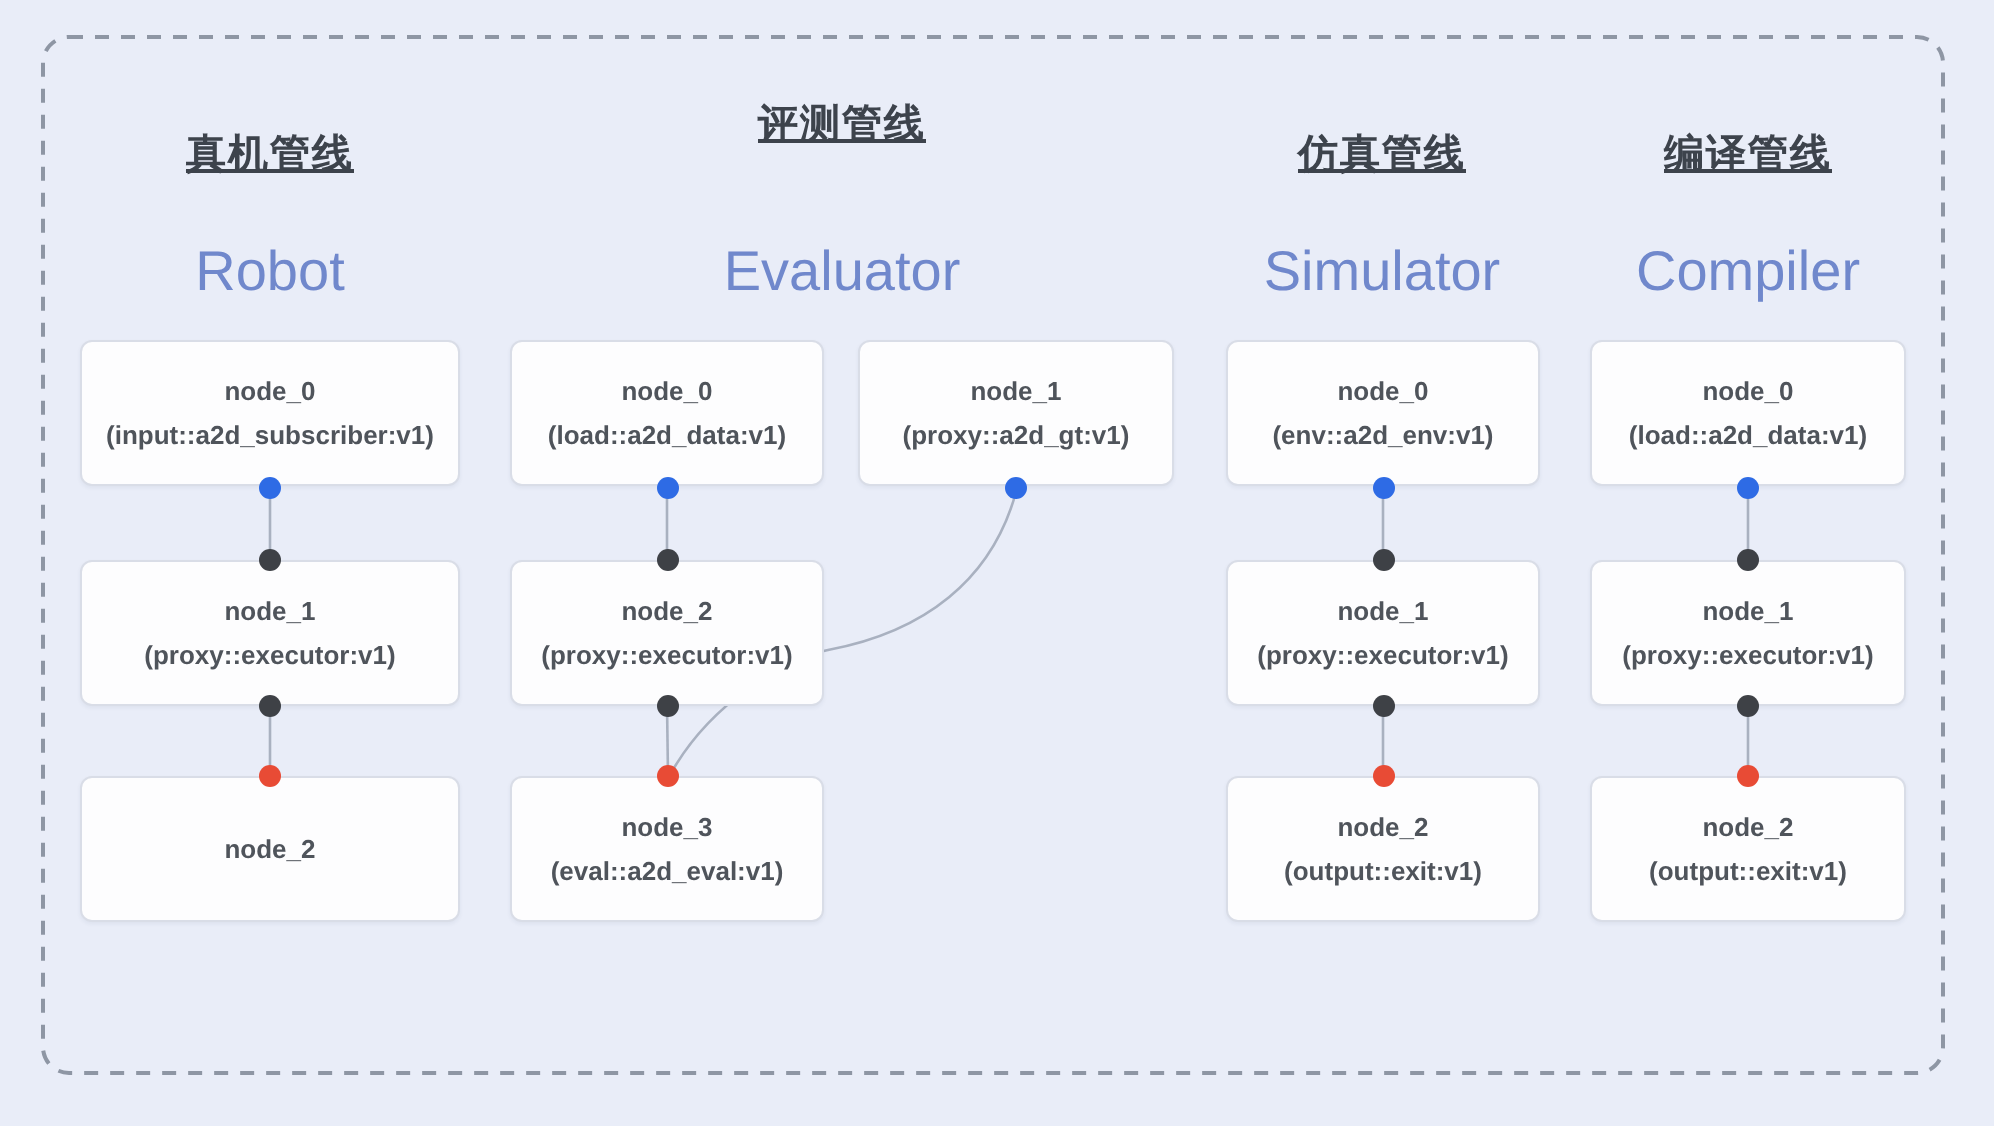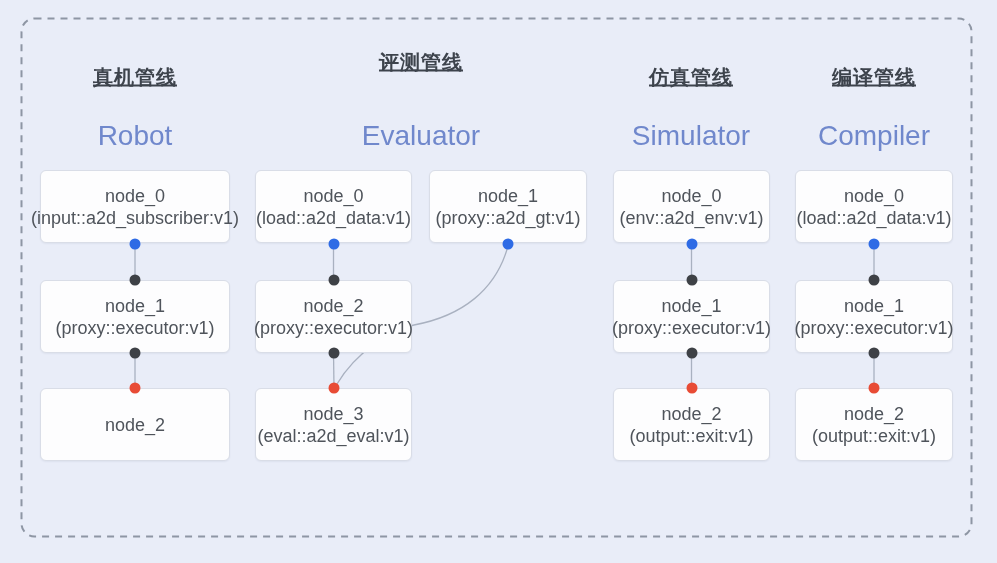--- a/index.html
+++ b/index.html
@@ -16,21 +16,21 @@
   .wires .frame{fill:none;stroke:var(--dash);stroke-width:2;stroke-dasharray:7 6;}
   .hdr{position:absolute;transform:translate(-50%,-50%);white-space:nowrap;z-index:2;}
   .hdr.cn{font-size:20px;font-weight:bold;color:var(--title-cn);letter-spacing:1px;text-decoration:underline;}
   .hdr.en{font-size:28px;color:var(--title-en);}
   .node{
     position:absolute;height:73px;box-sizing:border-box;z-index:2;
     background:var(--box-bg);border:1px solid var(--box-border);border-radius:6px;
     display:flex;flex-direction:column;align-items:center;justify-content:center;
     box-shadow:0 1px 2px rgba(40,55,90,0.06);
   }
-  .node .l1,.node .l2{font-size:18px;line-height:22px;color:var(--node-text);white-space:nowrap;}
+  .node .l1,.node .l2{font-size:13px;line-height:22px;color:var(--node-text);white-space:nowrap;font-weight:bold;}
   .dot{
     position:absolute;width:11px;height:11px;border-radius:50%;
     transform:translate(-50%,-50%);z-index:3;
   }
   .dot.blue{background:var(--dot-blue);}
   .dot.black{background:var(--dot-black);}
   .dot.red{background:var(--dot-red);}
 </style>
 </head>
 <body>

